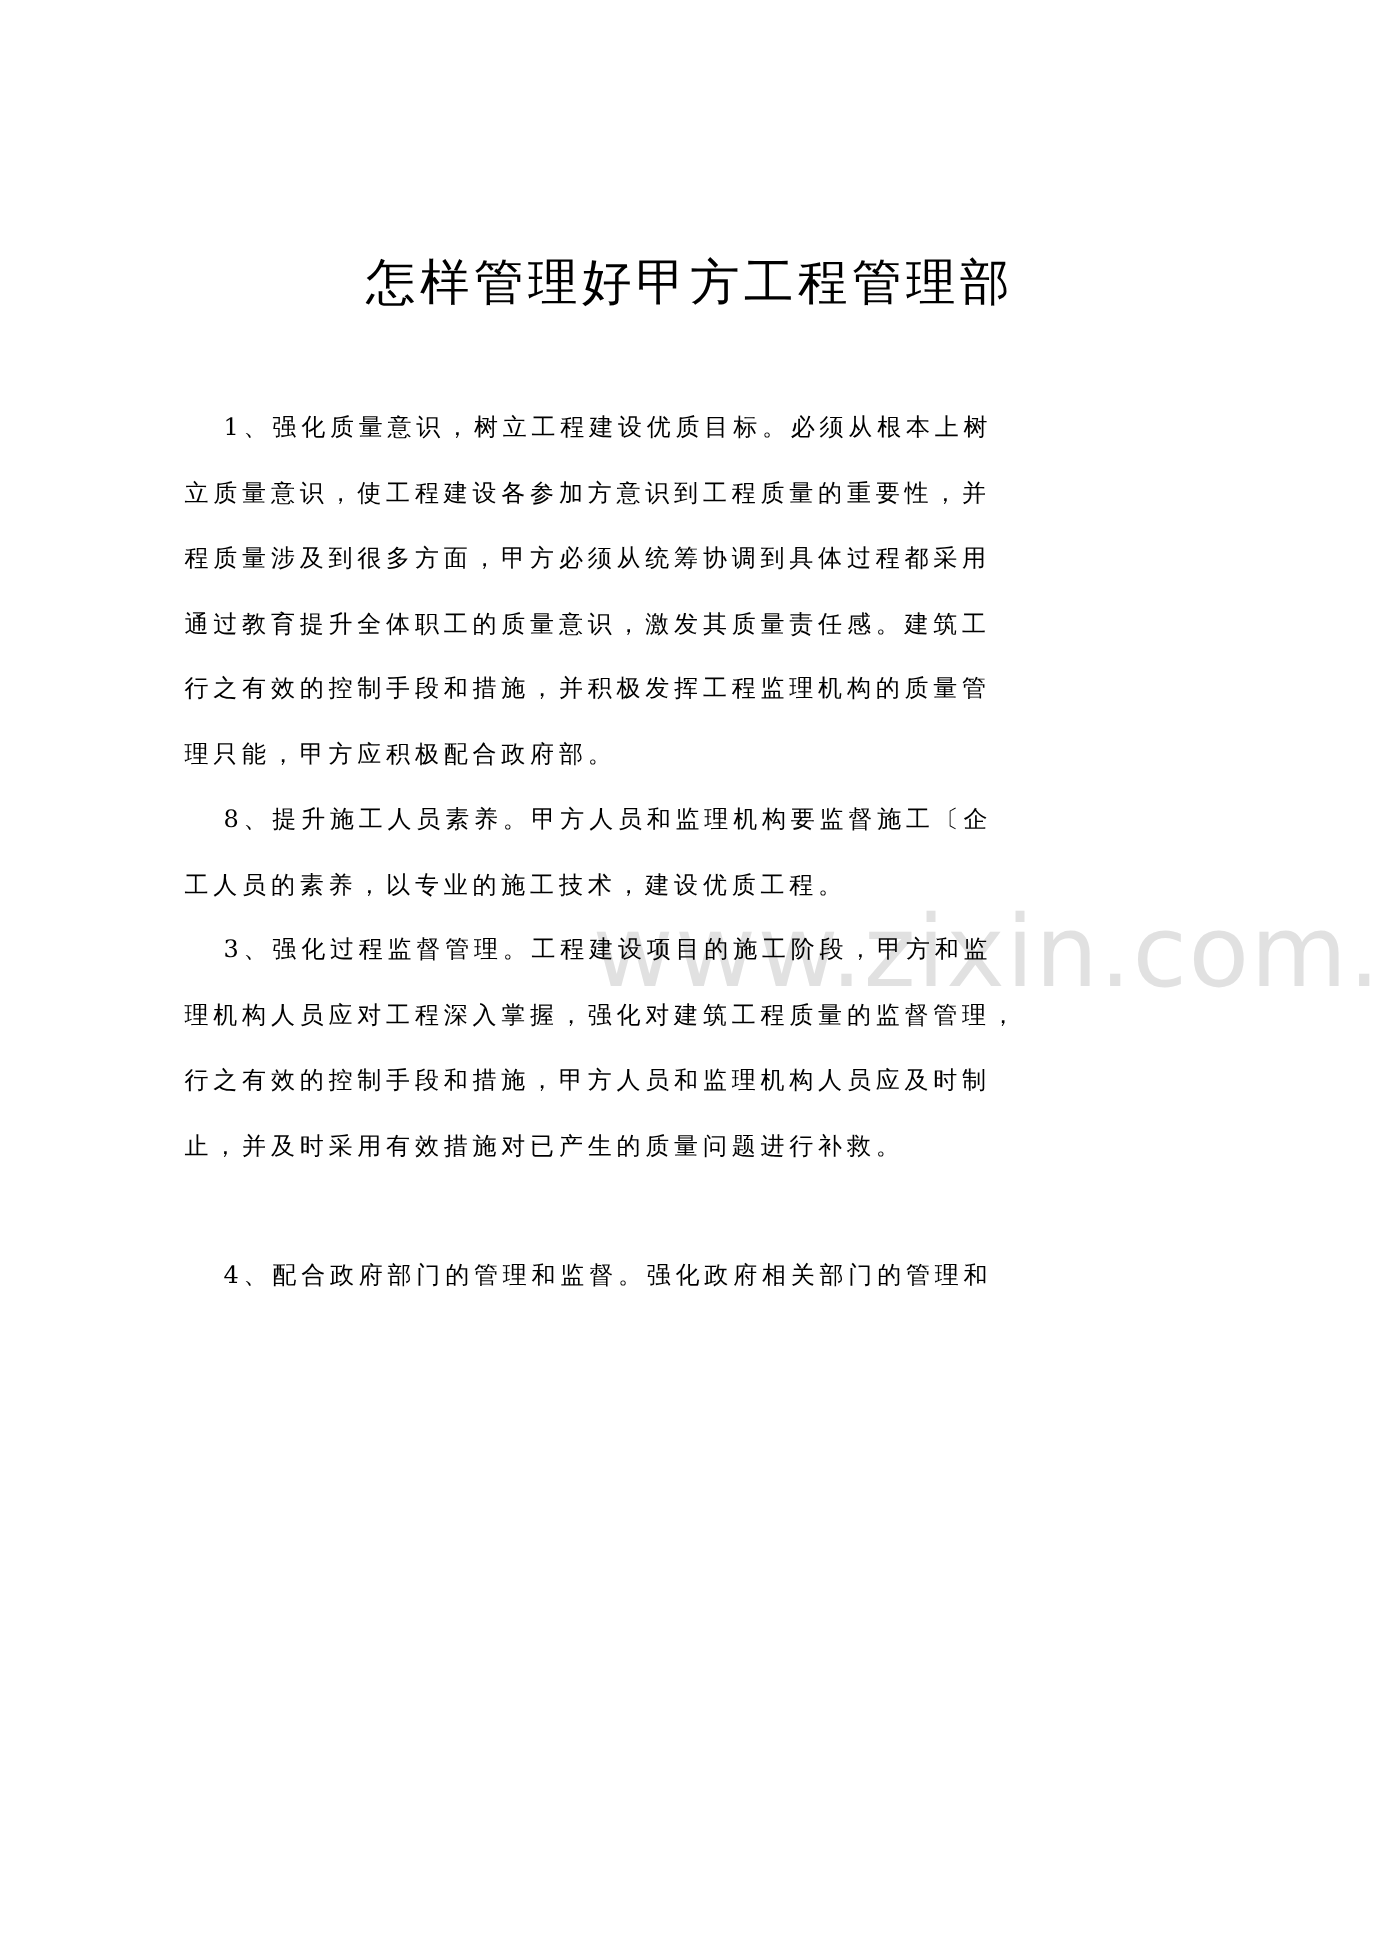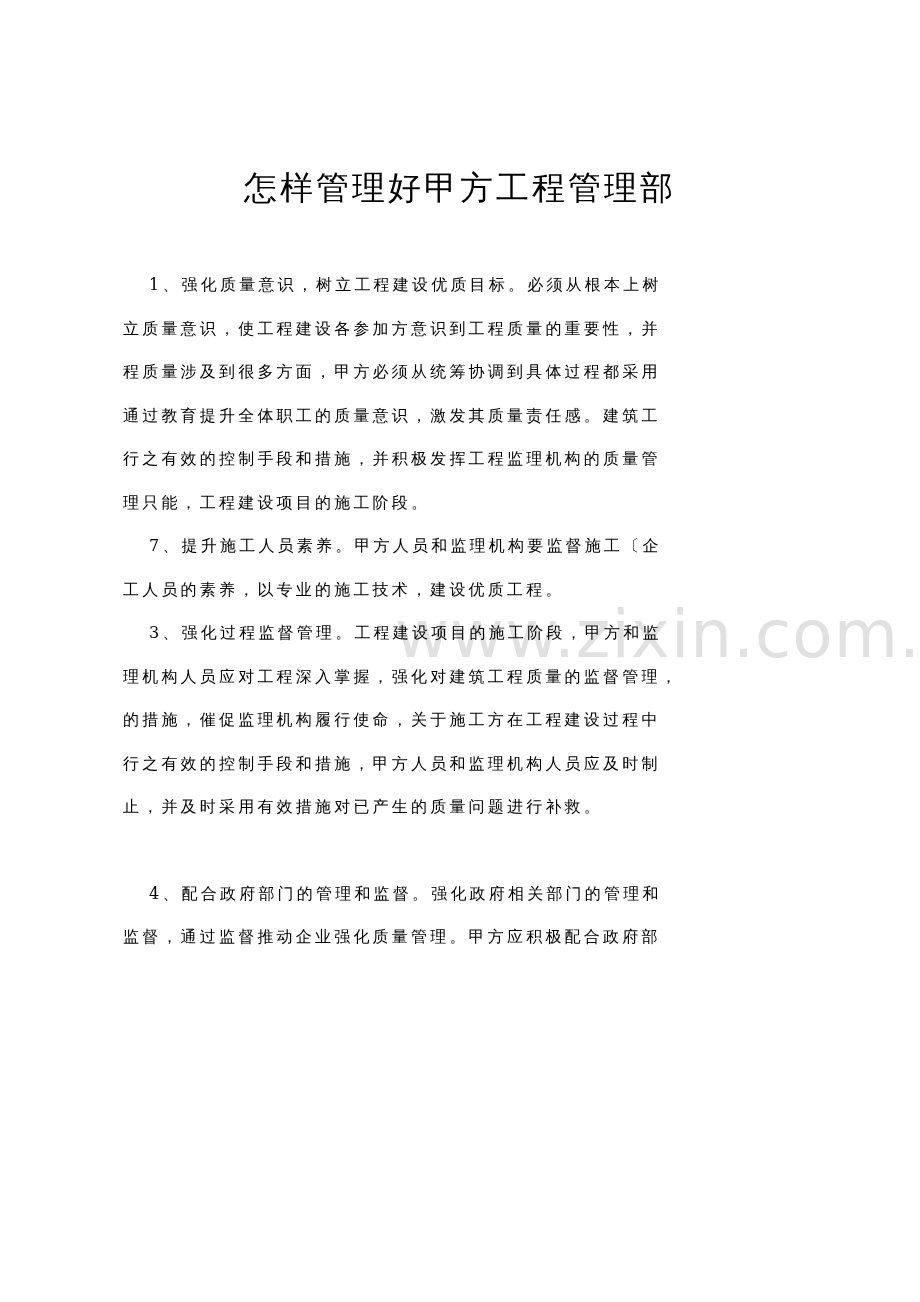--- a/index.html
+++ b/index.html
@@ -24,32 +24,30 @@
 
   <div class="watermark">www.zixin.com.cn</div>
 
   <div class="body">
     <div>
       <div class="line indent">1、强化质量意识，树立工程建设优质目标。必须从根本上树</div>
       <div class="line">立质量意识，使工程建设各参加方意识到工程质量的重要性，并</div>
       <div class="line">程质量涉及到很多方面，甲方必须从统筹协调到具体过程都采用</div>
       <div class="line">通过教育提升全体职工的质量意识，激发其质量责任感。建筑工</div>
       <div class="line">行之有效的控制手段和措施，并积极发挥工程监理机构的质量管</div>
-      <div class="line">理只能，工程建设项目的施工阶段。</div>
+      <div class="line">理只能，甲方应积极配合政府部。</div>
     </div>
     <div>
-      <div class="line indent">7、提升施工人员素养。甲方人员和监理机构要监督施工〔企</div>
+      <div class="line indent">8、提升施工人员素养。甲方人员和监理机构要监督施工〔企</div>
       <div class="line">工人员的素养，以专业的施工技术，建设优质工程。</div>
     </div>
     <div>
       <div class="line indent">3、强化过程监督管理。工程建设项目的施工阶段，甲方和监</div>
       <div class="line">理机构人员应对工程深入掌握，强化对建筑工程质量的监督管理，</div>
-      <div class="line">的措施，催促监理机构履行使命，关于施工方在工程建设过程中</div>
       <div class="line">行之有效的控制手段和措施，甲方人员和监理机构人员应及时制</div>
       <div class="line">止，并及时采用有效措施对已产生的质量问题进行补救。</div>
     </div>
     <div class="gap"></div>
     <div>
       <div class="line indent">4、配合政府部门的管理和监督。强化政府相关部门的管理和</div>
-      <div class="line">监督，通过监督推动企业强化质量管理。甲方应积极配合政府部</div>
     </div>
   </div>
 </div>
 
 </body></html>

